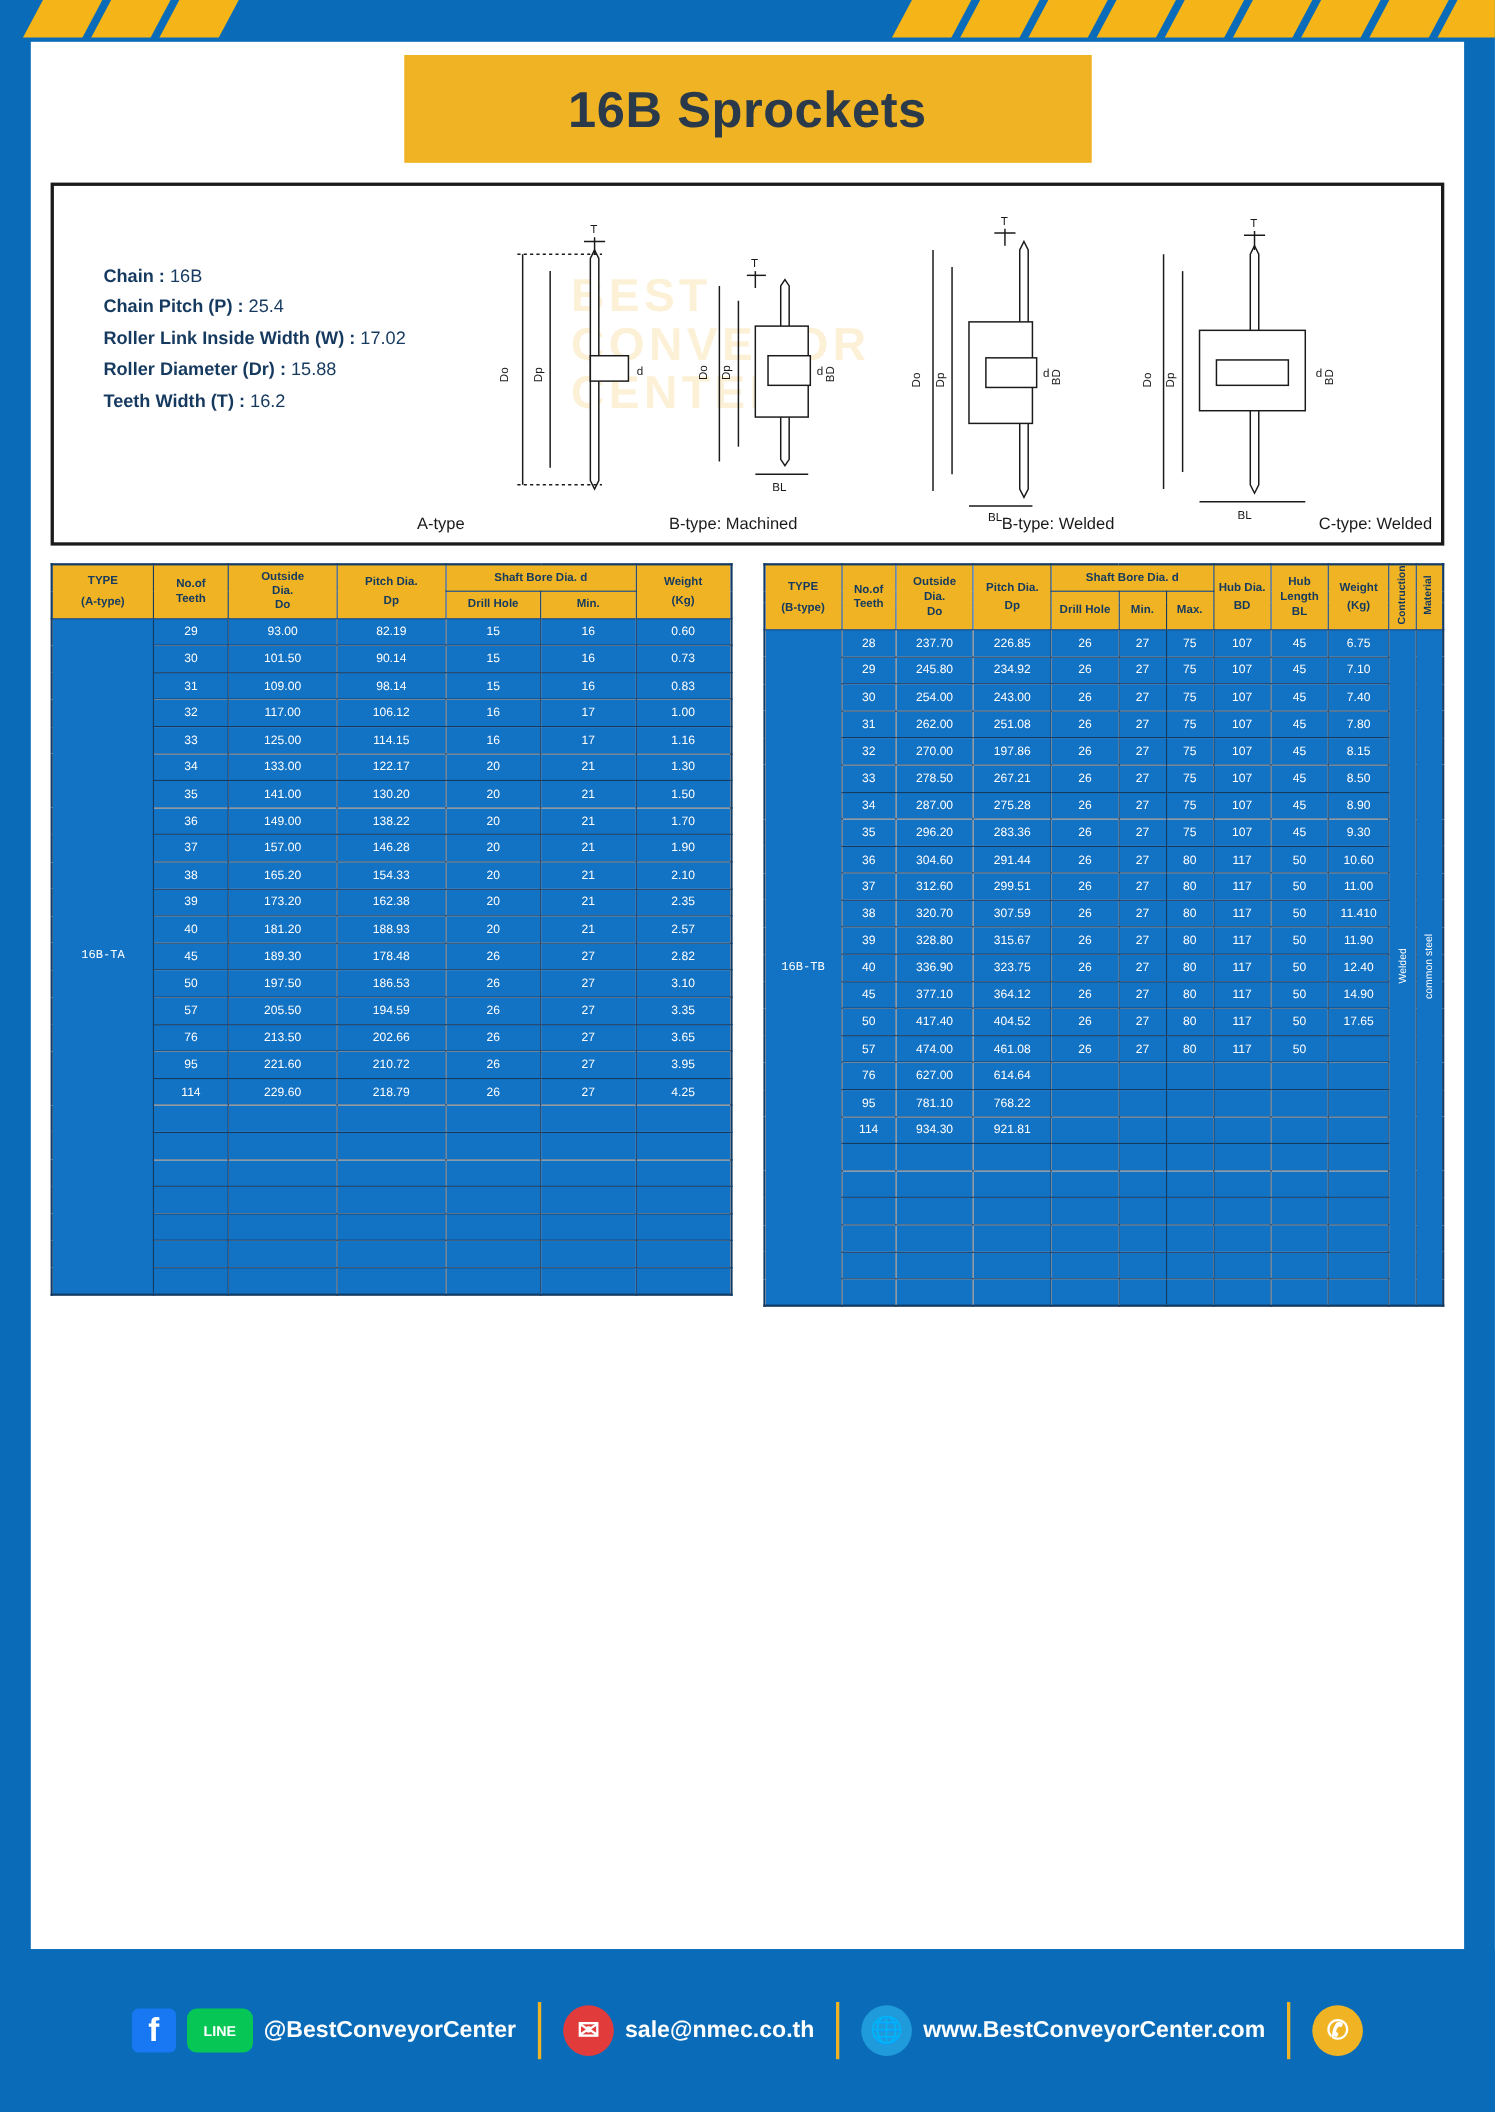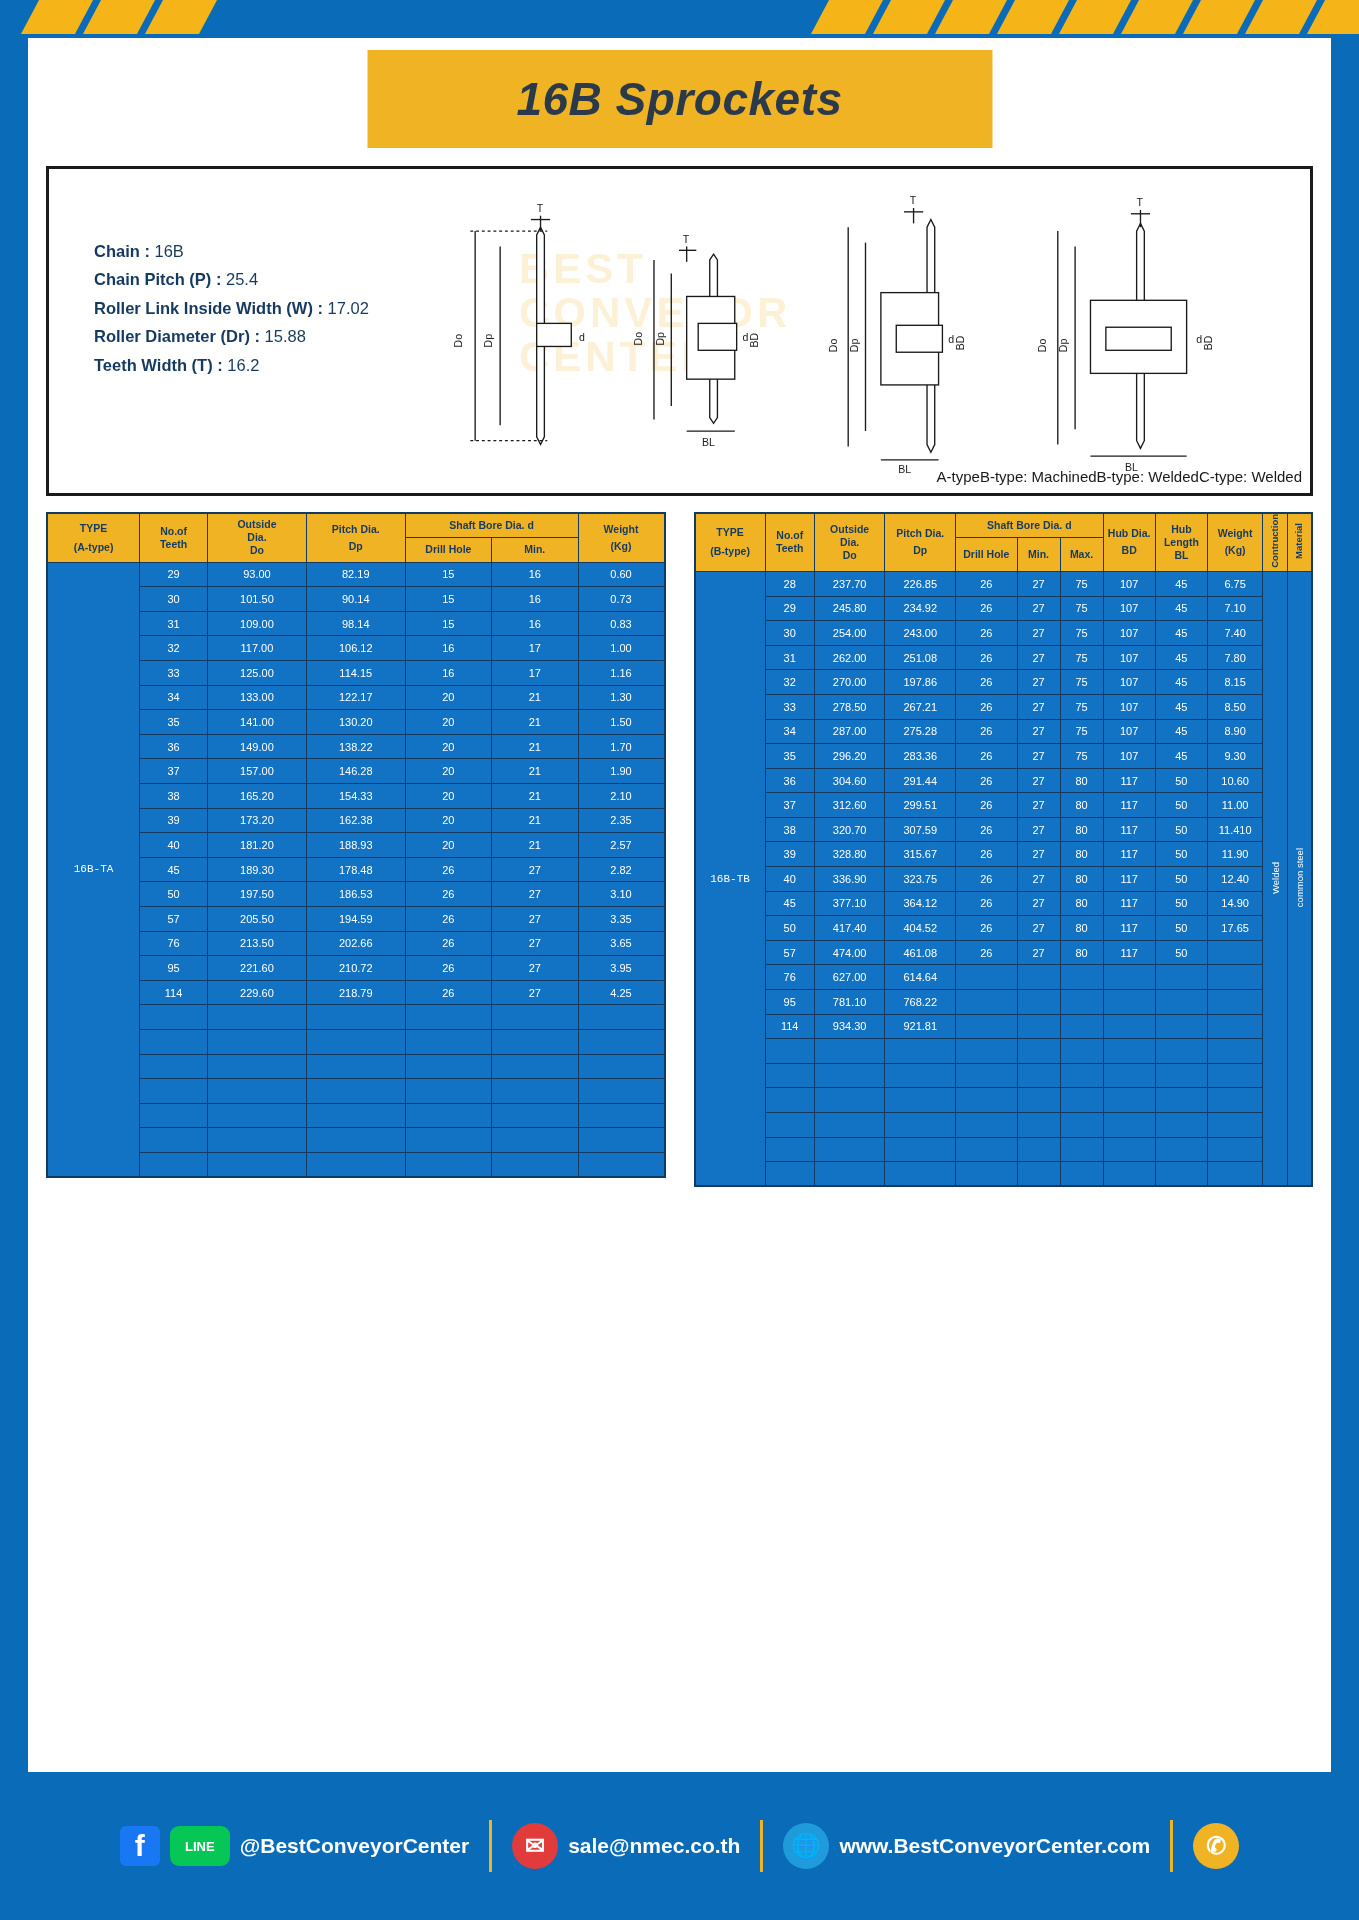--- a/index.html
+++ b/index.html
@@ -29,21 +29,20 @@
   .title-bar {
     position:absolute; left:50%; transform:translateX(-50%);
     top: 12px;
     width: 625px; height: 98px;
     background:#f0b323;
     display:flex; align-items:center; justify-content:center;
   }
   .title-bar h1 {
     margin:0; font-size:46px; font-weight:bold; color:#2b3a4a;
     letter-spacing:0.5px;
-    font-style:italic;
   }
   
   .spec-box {
     position:absolute; left:18px; right:18px; top:128px; height:330px;
     border:3px solid #1a1a1a; background:#fff;
   }
   .spec-list {
     position:absolute; left:28px; top:68px;
     color:#163a5f; font-size:16.5px; font-weight:bold; line-height:1.72;margin-left:17px;
   }
@@ -55,21 +54,21 @@
   }
   .watermark-text {
     font-size:42px; font-weight:bold; color:#f0b323; line-height:1.05;
     letter-spacing:4px;
   }
   .drawings {
     position:absolute; left:330px; right:8px; top:12px; bottom:8px;
   }
   .drawing-labels {
     position:absolute; left:330px; right:8px; bottom:8px;
-    display:flex; justify-content:flex-end;
+    display:flex; justify-content:space-between;
     font-size:15px; color:#1a1a1a;
   }
   
   .tables {
     position:absolute; left:18px; right:18px; top:474px; bottom:10px;
     display:flex; gap:28px;
   }
   .tbl-wrap { flex:1; }
   table.data {
     width:100%; border-collapse:collapse; table-layout:fixed;

